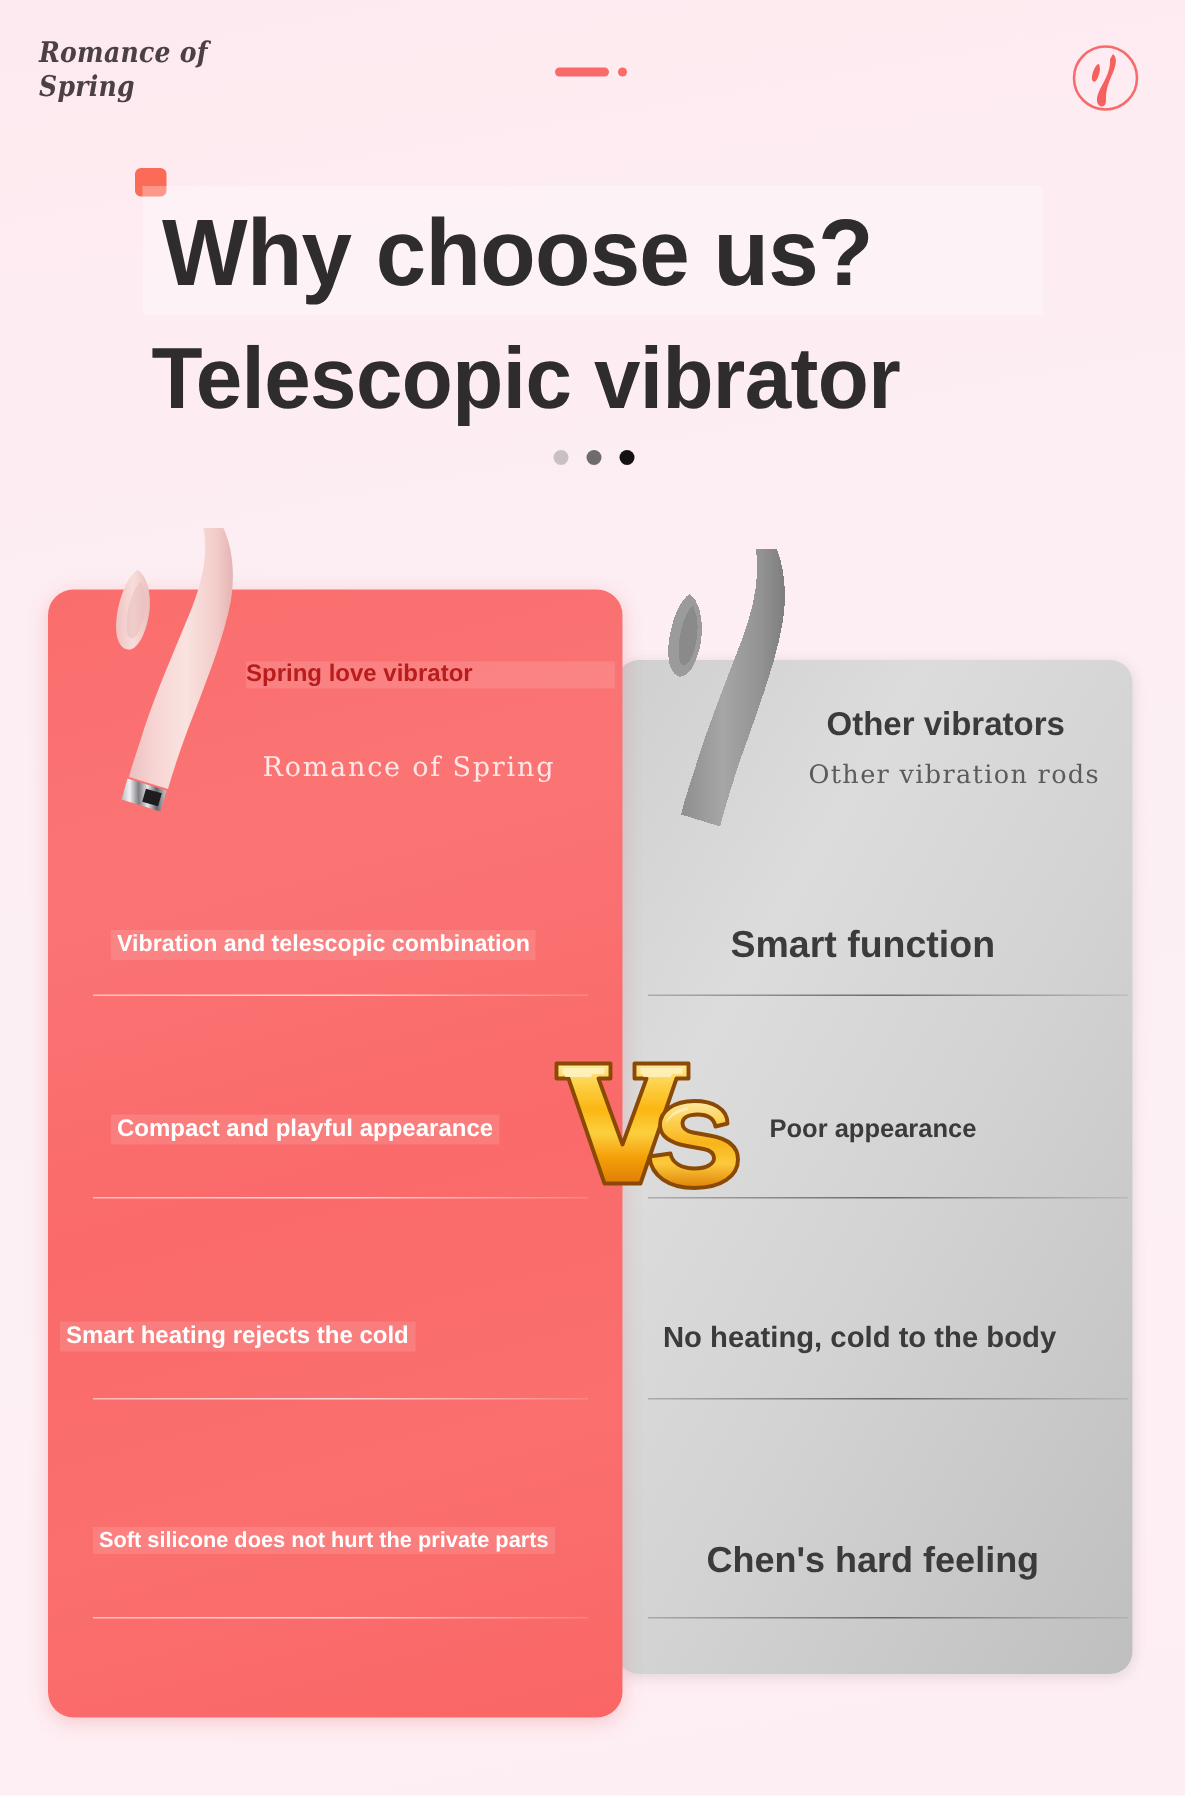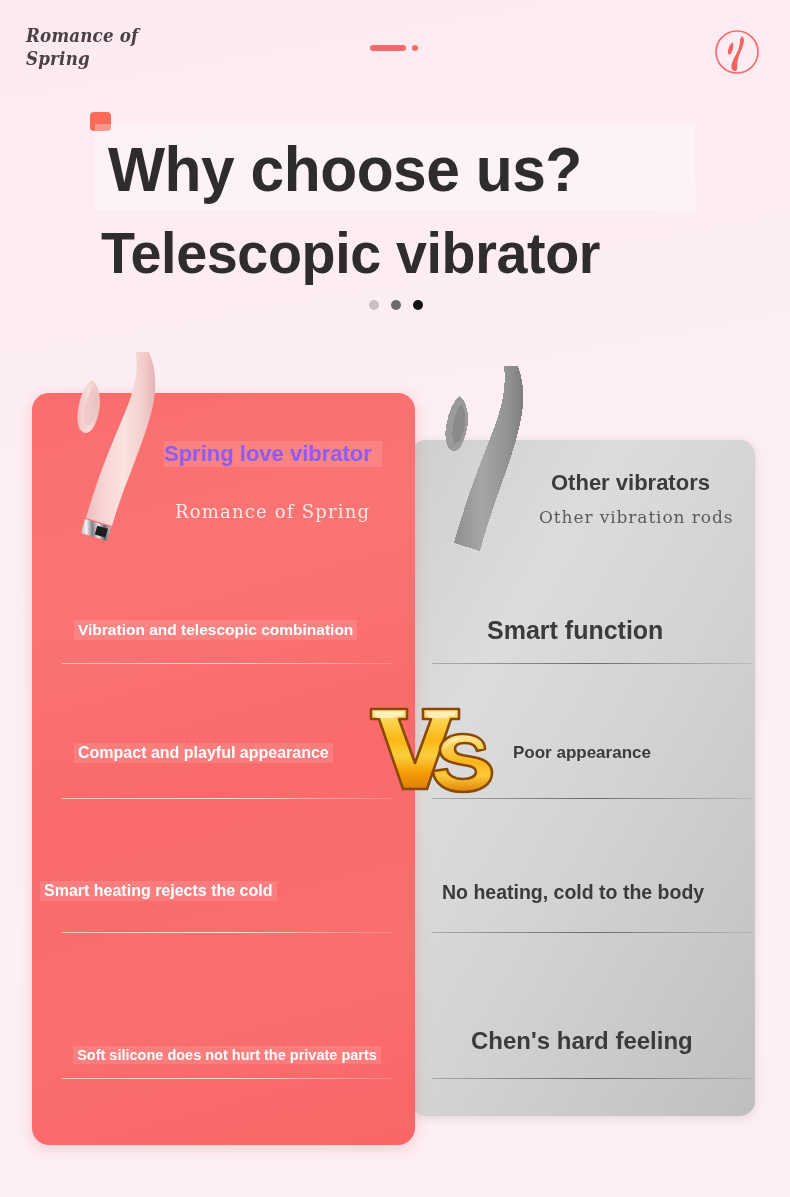--- a/index.html
+++ b/index.html
@@ -61,22 +61,22 @@
     box-shadow:0 3px 13px rgba(230,90,95,.26);
   }
 
   
   #prod-left  { position:absolute; left:48px; top:352px; width:124px; height:200px; }
   #prod-right { position:absolute; left:418px; top:366px; width:112px; height:208px; }
   #prod-right svg { filter:blur(.4px); }
 
   
   #left-head {
-    position:absolute; left:164px; top:441px; width:218px;
-    font-size:22px; font-weight:700; color:#8b5cf6; white-space:nowrap;
+    position:absolute; left:164px; top:441px; width:246px;
+    font-size:16px; font-weight:700; color:#b91c1c; white-space:nowrap;
     background:rgba(255,255,255,.12);
   }
   #left-sub {
     position:absolute; left:175px; top:501px; width:240px;
     font-family:"DejaVu Serif", serif; font-size:18px; color:#ffe7e7;
     letter-spacing:1.2px; white-space:nowrap;
   }
   #right-head {
     position:absolute; left:551px; top:470px; width:230px;
     font-size:22px; font-weight:700; color:#3b3b3b; white-space:nowrap;
@@ -223,21 +223,21 @@
 <div class="row-l" style="top:738px;height:30px;font-size:16px;">
   <span>Compact and playful appearance</span>
 </div>
 <div class="div-l" style="top:798px;"></div>
 
 <div class="row-l" style="left:40px;top:874px;height:34px;font-size:16px;">
   <span>Smart heating rejects the cold</span>
 </div>
 <div class="div-l" style="top:932px;"></div>
 
-<div class="row-l" style="left:62px;top:1017px;width:330px;font-size:14.5px;text-align:center;display:block;line-height:21px;margin-top:28px;">
+<div class="row-l" style="left:62px;top:1017px;width:330px;font-size:14.5px;text-align:left;display:block;line-height:21px;">
   <span>Soft silicone does not hurt the private parts</span>
 </div>
 <div class="div-l" style="top:1078px;"></div>
 
 <div class="row-r" style="left:487px;top:614px;height:32px;font-size:25px;">
   <span>Smart function</span>
 </div>
 <div class="div-r" style="top:663px;"></div>
 
 <div class="row-r" style="left:513px;top:740px;height:26px;font-size:17px;">

